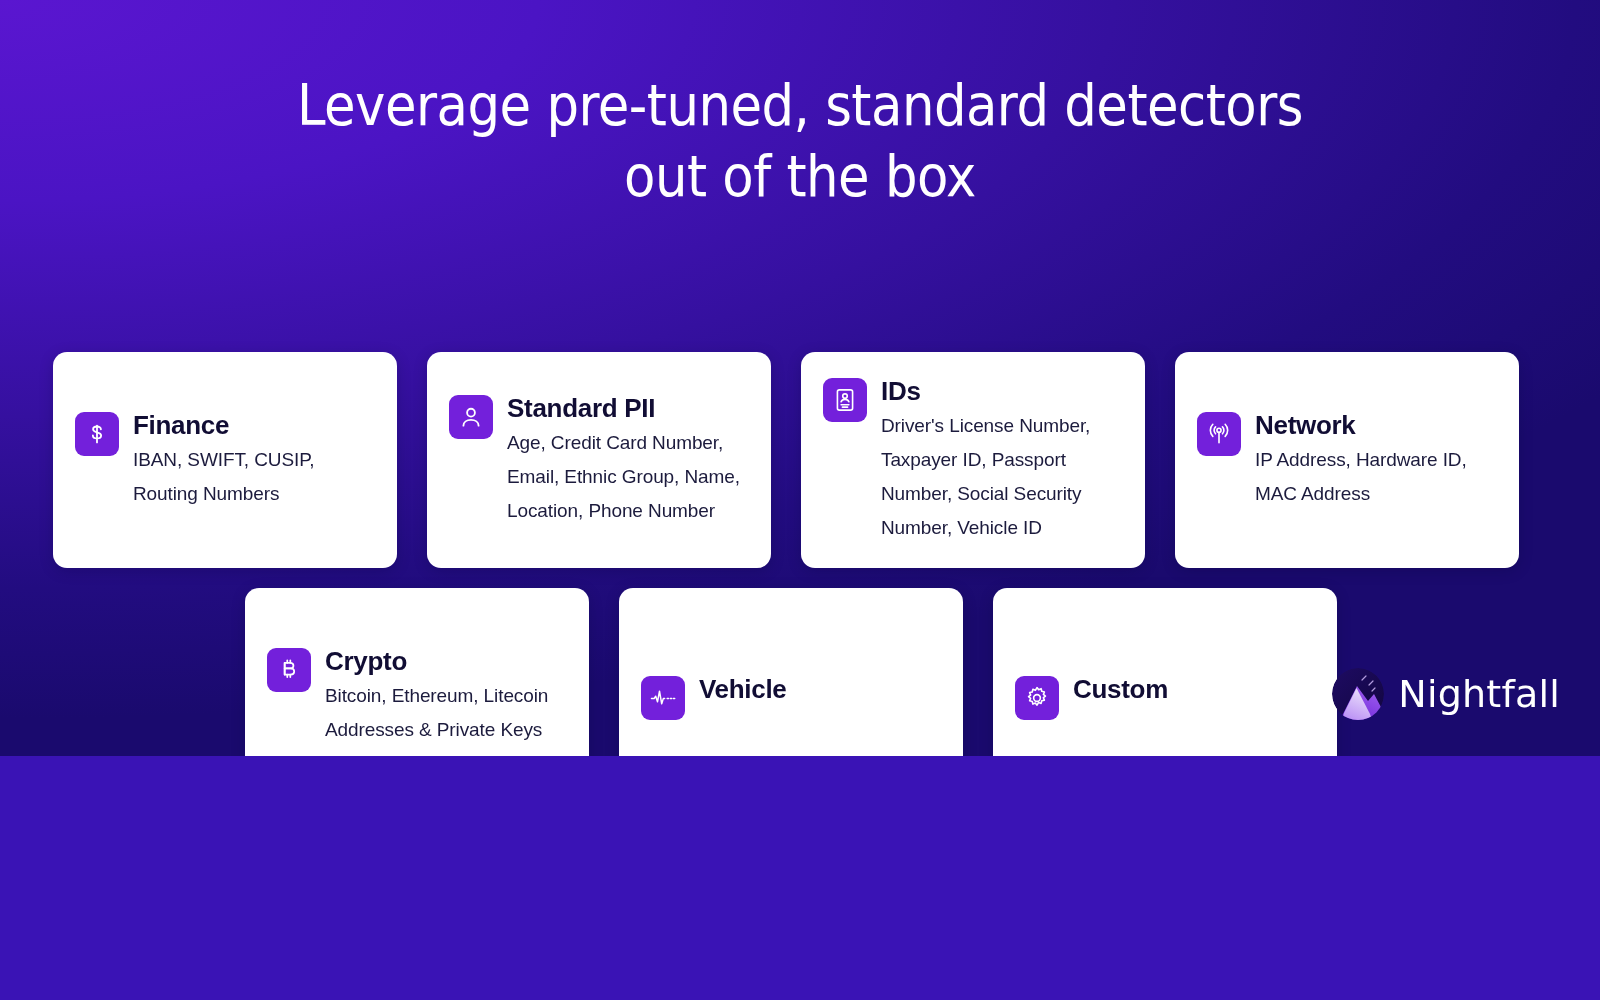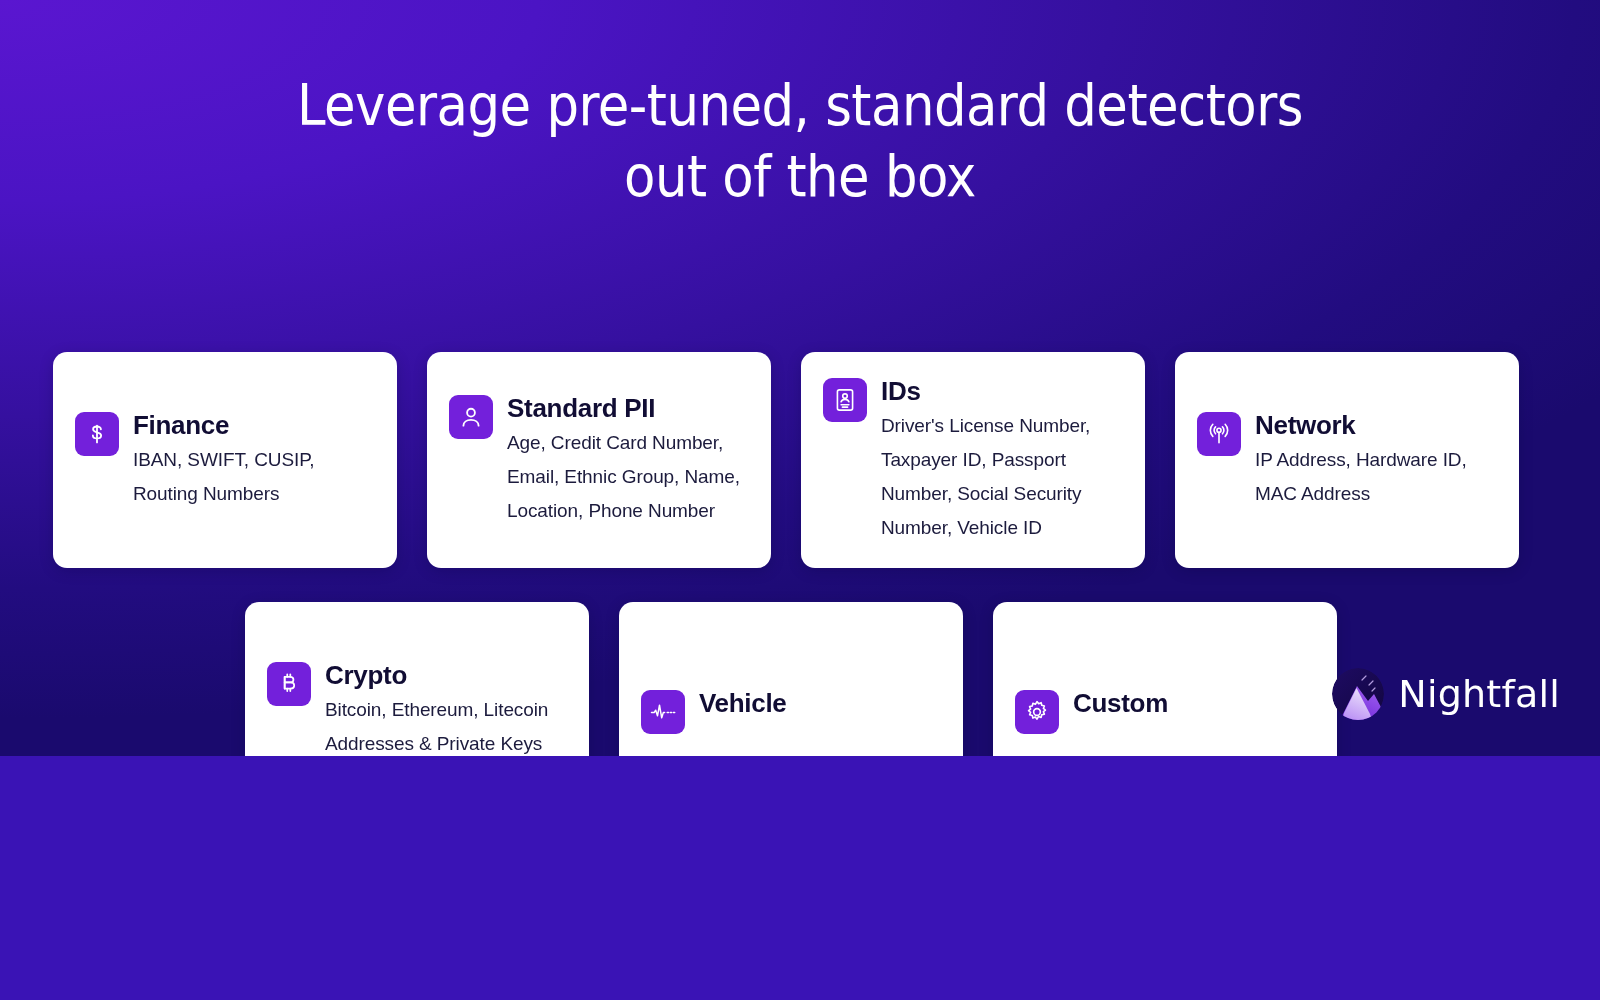--- a/index.html
+++ b/index.html
@@ -49,21 +49,21 @@
   }
 
   
   .row {
     position: absolute;
     display: flex;
     gap: 30px;
   }
 
   #row-1 { left: 53px; top: 352px; }
-  #row-2 { left: 245px; top: 602px; }
+  #row-2 { left: 245px; top: 588px; }
 
   .card {
     background: #ffffff;
     border-radius: 14px;
     box-shadow: 0 3px 14px rgba(10, 0, 50, 0.22);
     display: flex;
     align-items: center;
     padding: 18px 22px;
   }
 

